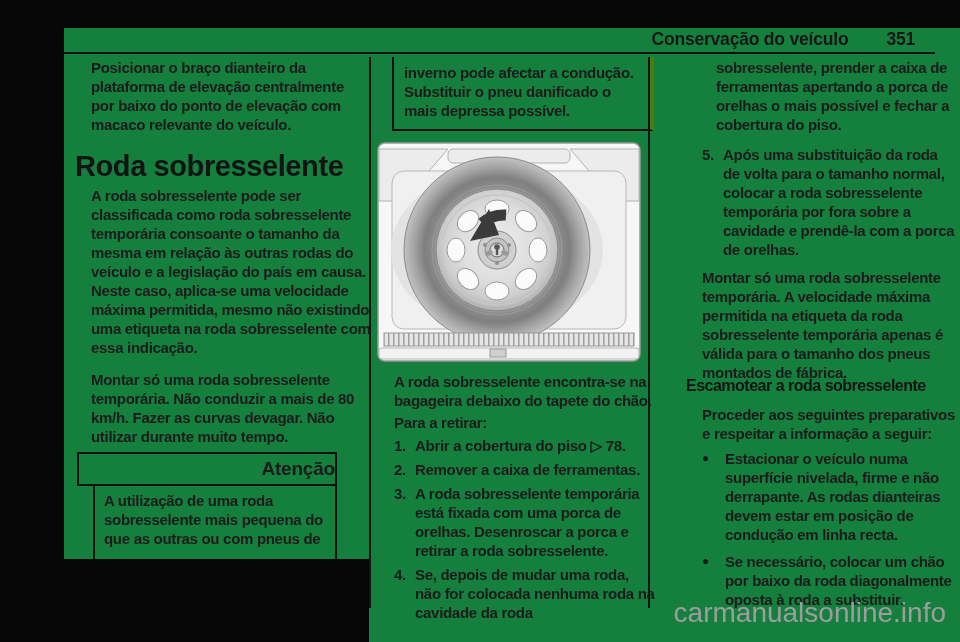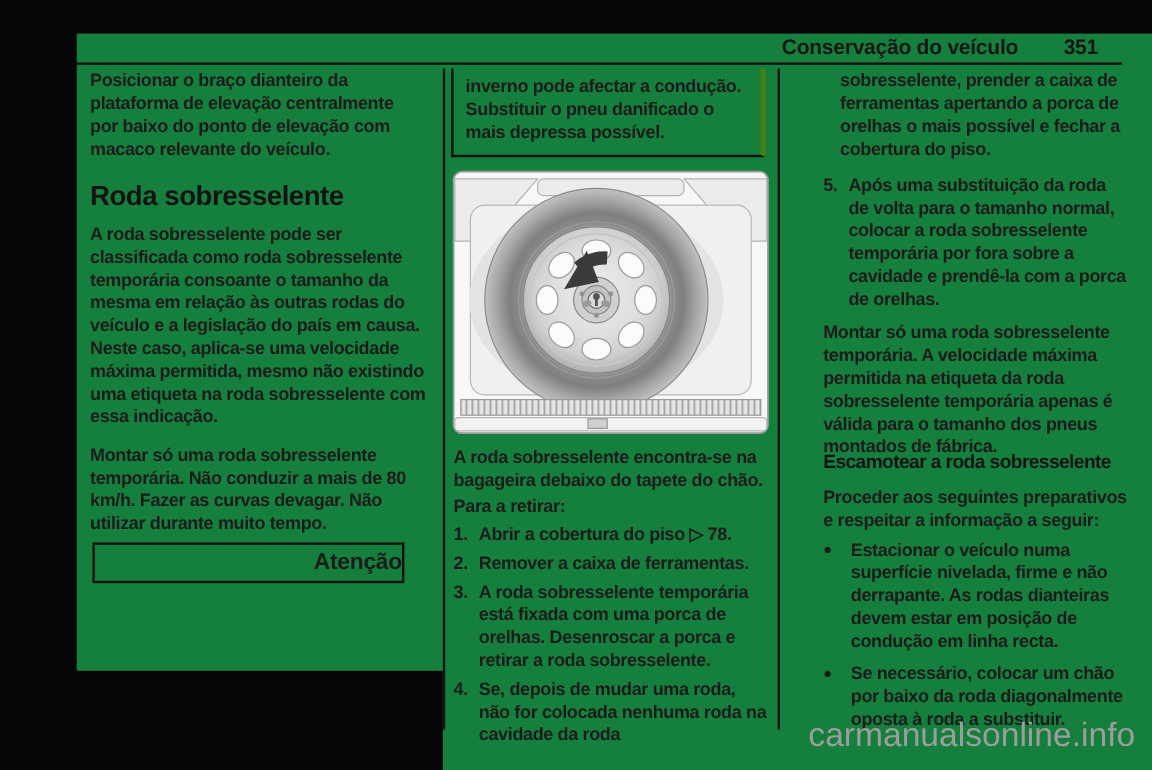--- a/index.html
+++ b/index.html
@@ -13,22 +13,22 @@
   .page{position:absolute;left:64px;top:28px;width:896px;height:614px;background:#15803d;}
   .mask{position:absolute;background:#060606;}
 
   
   .hdr{position:absolute;left:0;top:1px;width:851px;display:flex;justify-content:flex-end;gap:38px;
        font-size:17.5px;letter-spacing:-0.2px;color:#161616;}
   .rule{position:absolute;left:0;top:24px;width:871px;height:2px;background:#111;}
   .sep{position:absolute;top:29px;width:2px;height:551px;background:#141414;}
 
   
-  .t{font-size:15px;line-height:19px;letter-spacing:-0.3px;}
-  .h1{font-size:23px;letter-spacing:-0.4px;color:#131313;}
+  .t{font-size:15px;line-height:19px;letter-spacing:-0.3px;margin-left:16px;}
+  .h1{font-size:29px;letter-spacing:-0.4px;color:#131313;}
   .h2{font-size:16px;letter-spacing:-0.5px;white-space:nowrap;color:#131313;}
 
   
   .warnT{border:2px solid #111;height:30px;line-height:30px;text-align:right;
          font-size:19px;letter-spacing:-0.2px;}
   .warnB{border-left:2px solid #111;border-right:2px solid #111;border-bottom:2px solid #111;
          padding:5px 9px 11px 9px;}
   .contB{border-left:2px solid #111;border-right:4px solid #4d7c0f;border-bottom:2px solid #111;
          padding:6px 10px 9px 10px;}
 
@@ -59,20 +59,21 @@
   <div class="abs t" style="left:11px;top:30px;width:279px;">Posicionar o braço dianteiro da plataforma de elevação centralmente por baixo do ponto de elevação com macaco relevante do veículo.</div>
 
   <div class="abs h1" style="left:11px;top:122px;">Roda sobresselente</div>
 
   <div class="abs t" style="left:11px;top:158px;width:281px;">A roda sobresselente pode ser classificada como roda sobresselente temporária consoante o tamanho da mesma em relação às outras rodas do veículo e a legislação do país em causa. Neste caso, aplica-se uma velocidade máxima permitida, mesmo não existindo uma etiqueta na roda sobresselente com essa indicação.</div>
 
   <div class="abs t" style="left:11px;top:342px;width:279px;">Montar só uma roda sobresselente temporária. Não conduzir a mais de 80 km/h. Fazer as curvas devagar. Não utilizar durante muito tempo.</div>
 
   <div class="abs" style="left:13px;top:424px;width:260px;">
     <div class="warnT">Atenção</div>
+    <div class="warnB t">A utilização de uma roda sobresselente mais pequena do que as outras ou com pneus de</div>
   </div>
 
   <div class="abs contB t" style="left:312px;top:29px;width:236px;">inverno pode afectar a condução. Substituir o pneu danificado o mais depressa possível.</div>
 
   <div class="abs" style="left:312px;top:113px;width:266px;height:222px;">
     <svg width="266" height="222" viewBox="0 0 266 222">
       <defs>
         <radialGradient id="tireGrad" cx="50%" cy="50%" r="50%">
           <stop offset="0%" stop-color="#d8d8d8"></stop>
           <stop offset="60%" stop-color="#cfcfcf"></stop>

